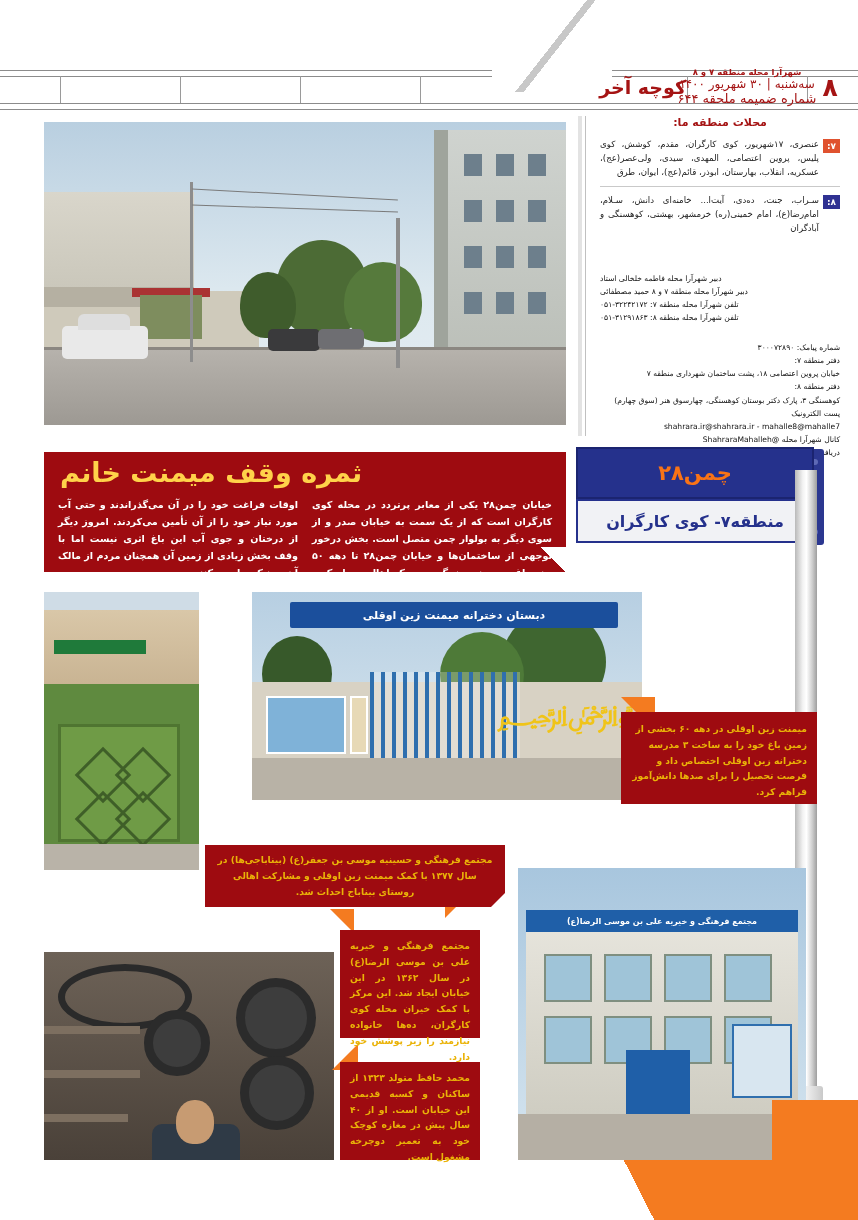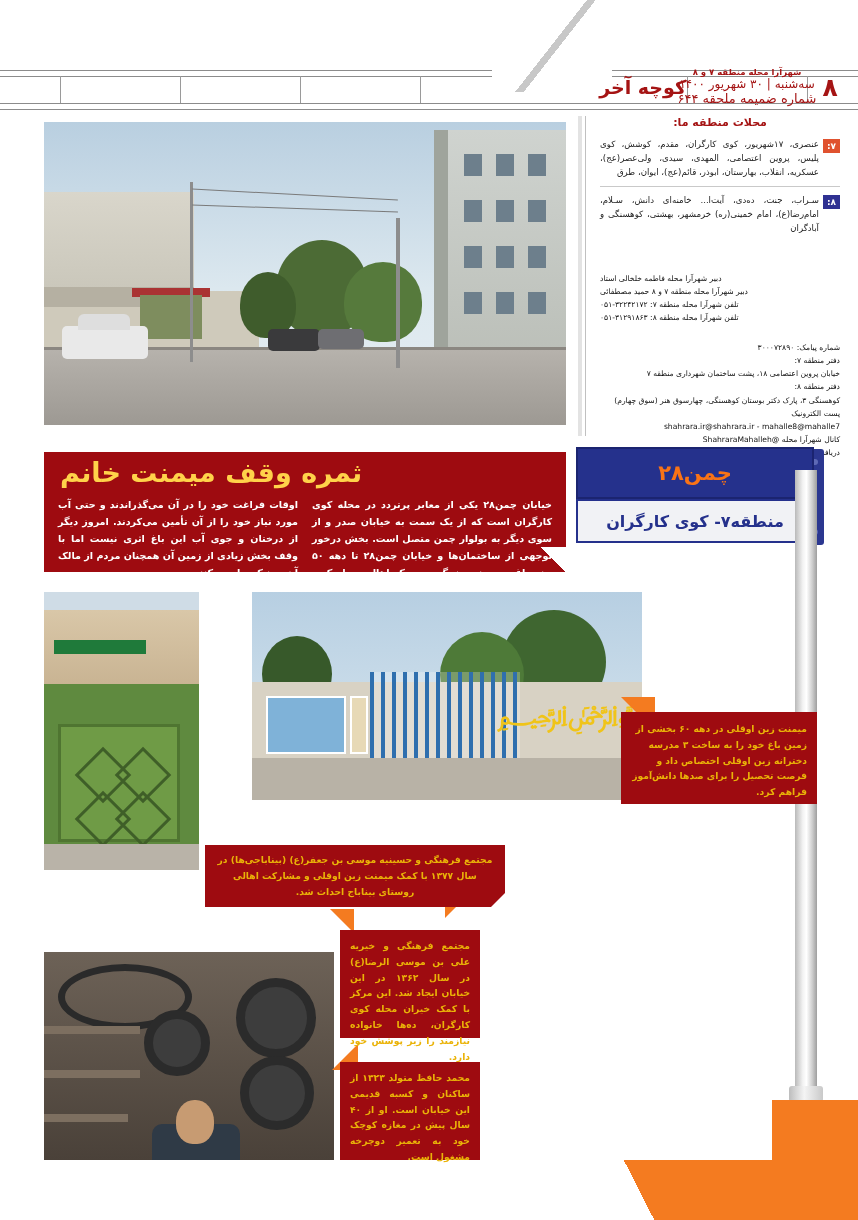--- a/index.html
+++ b/index.html
@@ -359,22 +359,43 @@
     <div class="ps-sky"></div>
     <div class="ps-tree" style="left:250px;top:18px;width:104px;height:104px;"></div>
     <div class="ps-tree" style="left:188px;top:40px;width:84px;height:86px;background:#4e7a38;"></div>
     <div class="ps-tree" style="left:10px;top:44px;width:70px;height:76px;background:#37592a;"></div>
     <div class="ps-wall"></div>
     <div class="ps-mural" style="left:14px;width:76px;height:54px;"></div>
     <div class="ps-mural" style="left:98px;width:14px;height:54px;background:#e7d9b6;"></div>
     <div class="ps-gate"></div>
     <div class="ps-logo">﷽</div>
     <div class="ps-ground"></div>
-  </div>
-
+    <div class="ps-banner">
+      <span>دبستان دخترانه میمنت زین اوقلی</span>
+    </div>
+  </div>
+
+  <div class="ph ph-mosque">
+    <div class="pm-sky"></div>
+    <div class="pm-bld"></div>
+    <div class="pm-win" style="left:26px;top:86px;width:44px;height:44px;"></div>
+    <div class="pm-win" style="left:86px;top:86px;width:44px;height:44px;"></div>
+    <div class="pm-win" style="left:146px;top:86px;width:44px;height:44px;"></div>
+    <div class="pm-win" style="left:206px;top:86px;width:44px;height:44px;"></div>
+    <div class="pm-win" style="left:26px;top:148px;width:44px;height:44px;"></div>
+    <div class="pm-win" style="left:86px;top:148px;width:44px;height:44px;"></div>
+    <div class="pm-win" style="left:146px;top:148px;width:44px;height:44px;"></div>
+    <div class="pm-win" style="left:206px;top:148px;width:44px;height:44px;"></div>
+    <div class="pm-door"></div>
+    <div class="pm-banner"></div>
+    <div class="pm-ground"></div>
+    <div class="pm-band">
+      <span>مجتمع فرهنگی و خیریه علی بن موسی الرضا(ع)</span>
+    </div>
+  </div>
 
   <div class="ph ph-shop">
     <div class="psh-bg"></div>
     <div class="psh-hose"></div>
     <div class="psh-shelf" style="left:0;top:74px;width:96px;height:8px;"></div>
     <div class="psh-shelf" style="left:0;top:118px;width:96px;height:8px;"></div>
     <div class="psh-shelf" style="left:0;top:162px;width:84px;height:8px;"></div>
     <div class="psh-tire" style="right:18px;top:26px;width:62px;height:62px;"></div>
     <div class="psh-tire" style="right:20px;top:104px;width:56px;height:56px;"></div>
     <div class="psh-tire" style="left:100px;top:58px;width:48px;height:48px;"></div>

